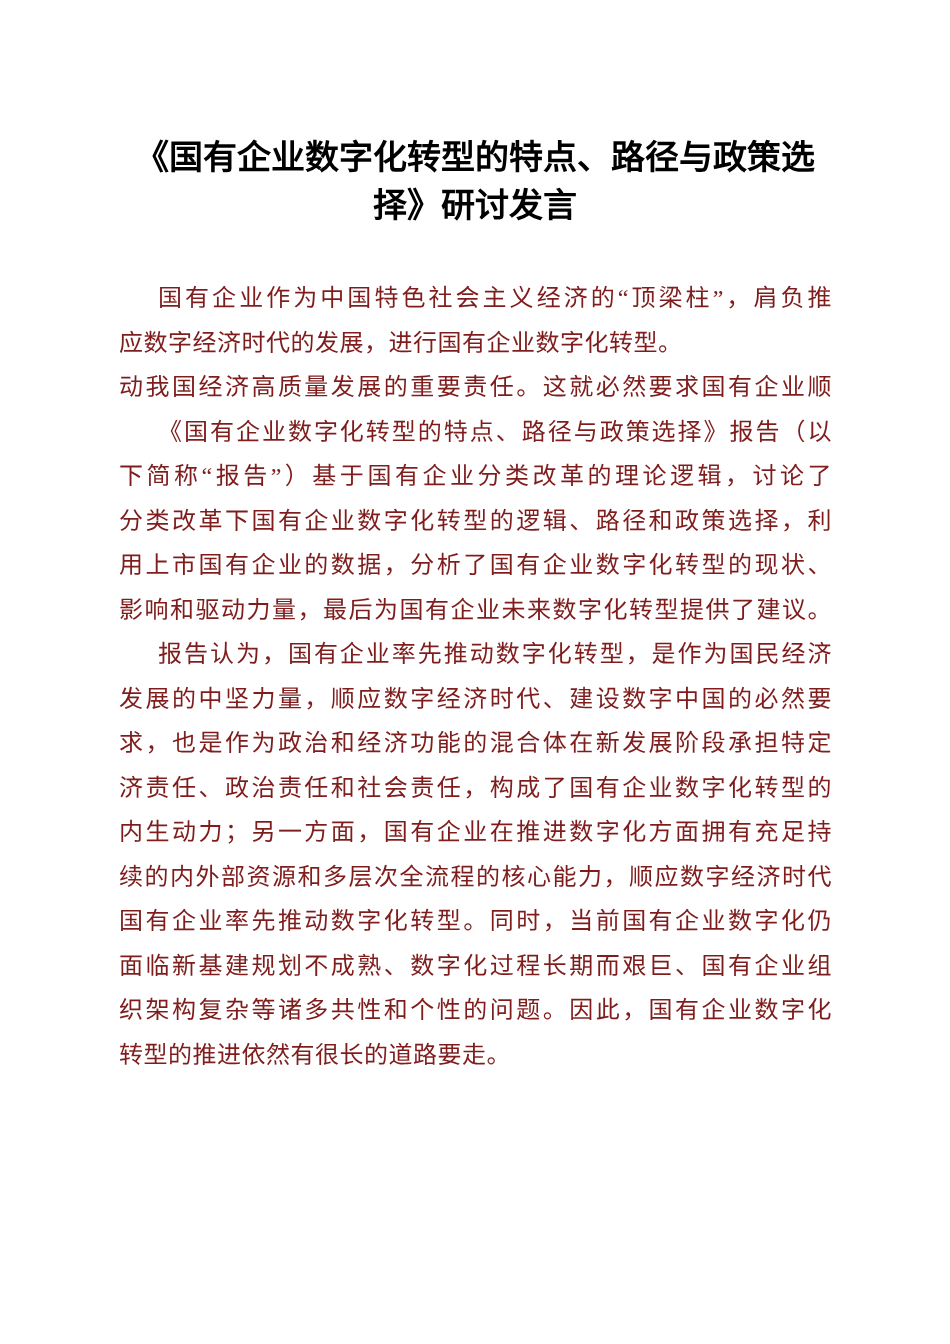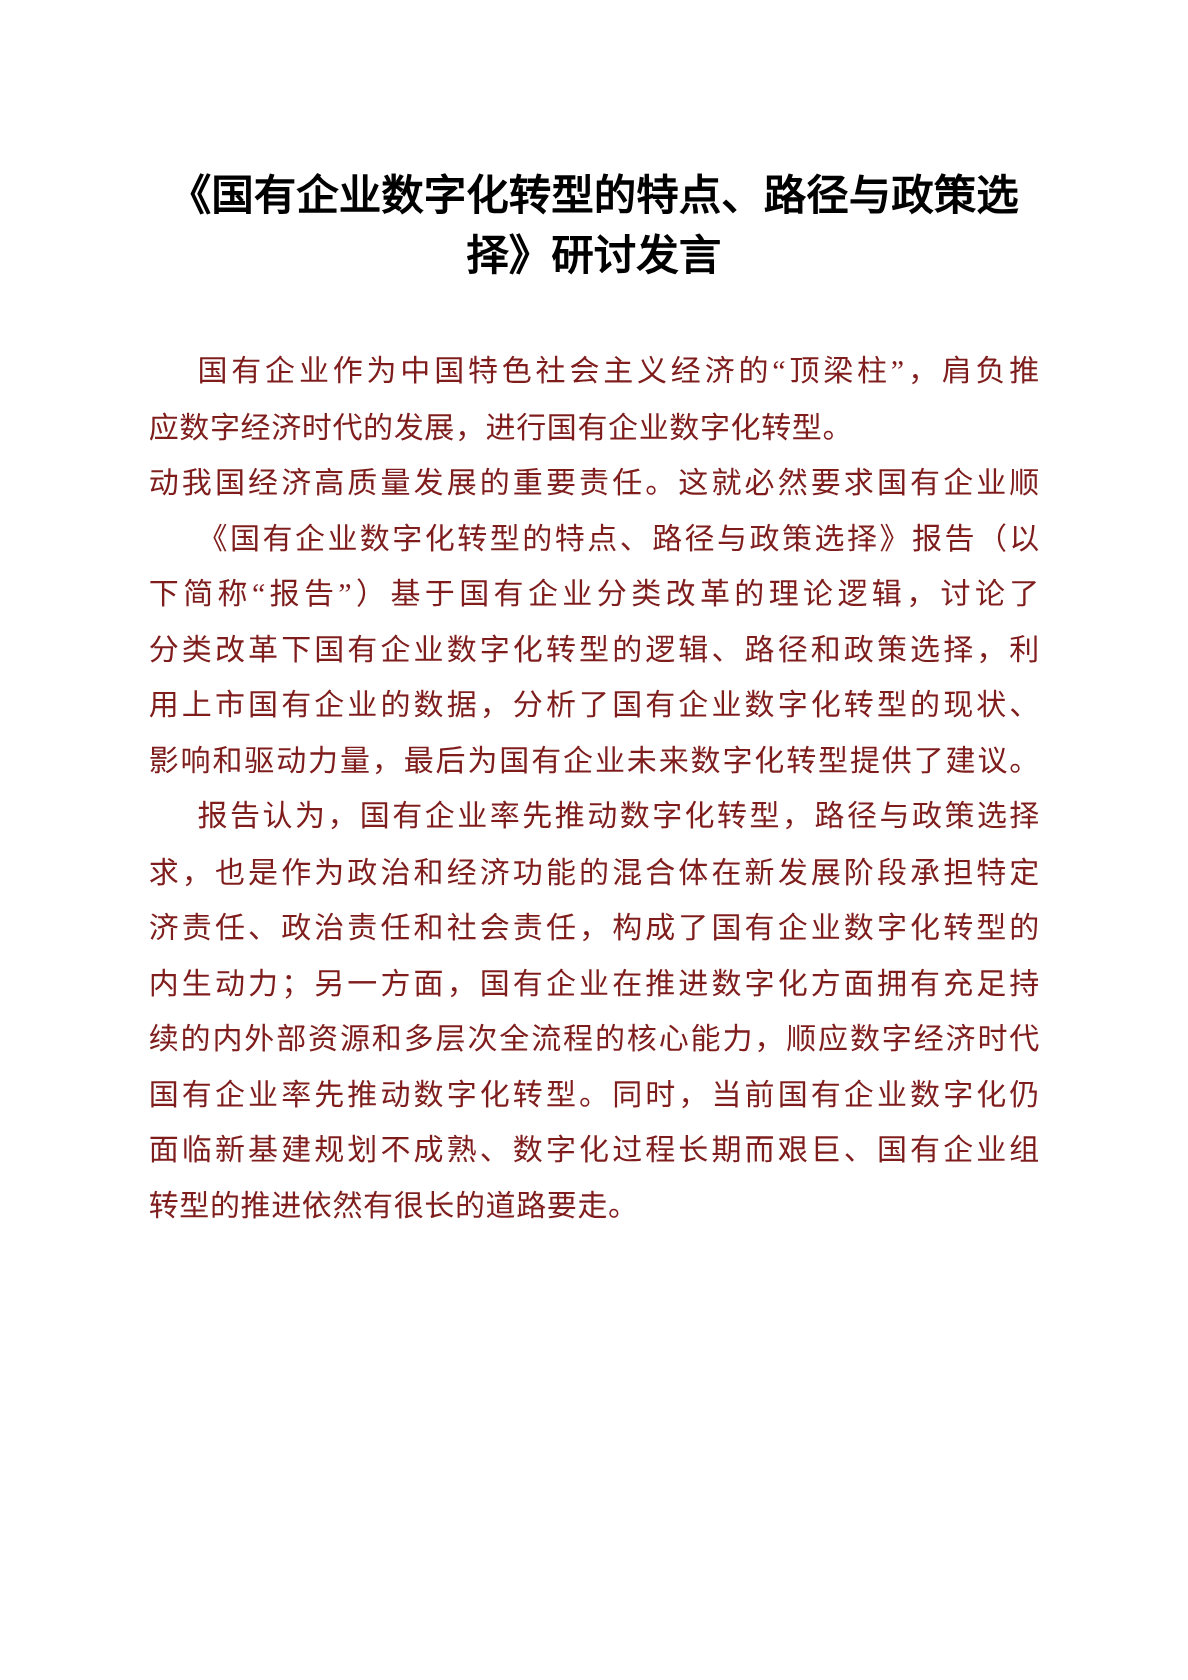--- a/index.html
+++ b/index.html
@@ -71,23 +71,25 @@
     <div class="ln">应数字经济时代的发展，进行国有企业数字化转型。</div>
     <div class="ln just">动我国经济高质量发展的重要责任。这就必然要求国有企业顺</div>
 
     <div class="ln just ind">《国有企业数字化转型的特点、路径与政策选择》报告（以</div>
     <div class="ln just">下简称“报告”）基于国有企业分类改革的理论逻辑，讨论了</div>
     <div class="ln just">分类改革下国有企业数字化转型的逻辑、路径和政策选择，利</div>
     <div class="ln just">用上市国有企业的数据，分析了国有企业数字化转型的现状、</div>
     <div class="ln just">影响和驱动力量，最后为国有企业未来数字化转型提供了建议。</div>
 
 
-    <div class="ln just ind">报告认为，国有企业率先推动数字化转型，路径与政策选择</div>
+    <div class="ln just ind">报告认为，国有企业率先推动数字化转型，是作为国民经济</div>
+    <div class="ln just">发展的中坚力量，顺应数字经济时代、建设数字中国的必然要</div>
     <div class="ln just">求，也是作为政治和经济功能的混合体在新发展阶段承担特定</div>
     <div class="ln just">济责任、政治责任和社会责任，构成了国有企业数字化转型的</div>
     <div class="ln just">内生动力；另一方面，国有企业在推进数字化方面拥有充足持</div>
     <div class="ln just">续的内外部资源和多层次全流程的核心能力，顺应数字经济时代</div>
     <div class="ln just">国有企业率先推动数字化转型。同时，当前国有企业数字化仍</div>
     <div class="ln just">面临新基建规划不成熟、数字化过程长期而艰巨、国有企业组</div>
+    <div class="ln just">织架构复杂等诸多共性和个性的问题。因此，国有企业数字化</div>
     <div class="ln">转型的推进依然有很长的道路要走。</div>
 
   </div>
 </div>
 
 </body></html>

